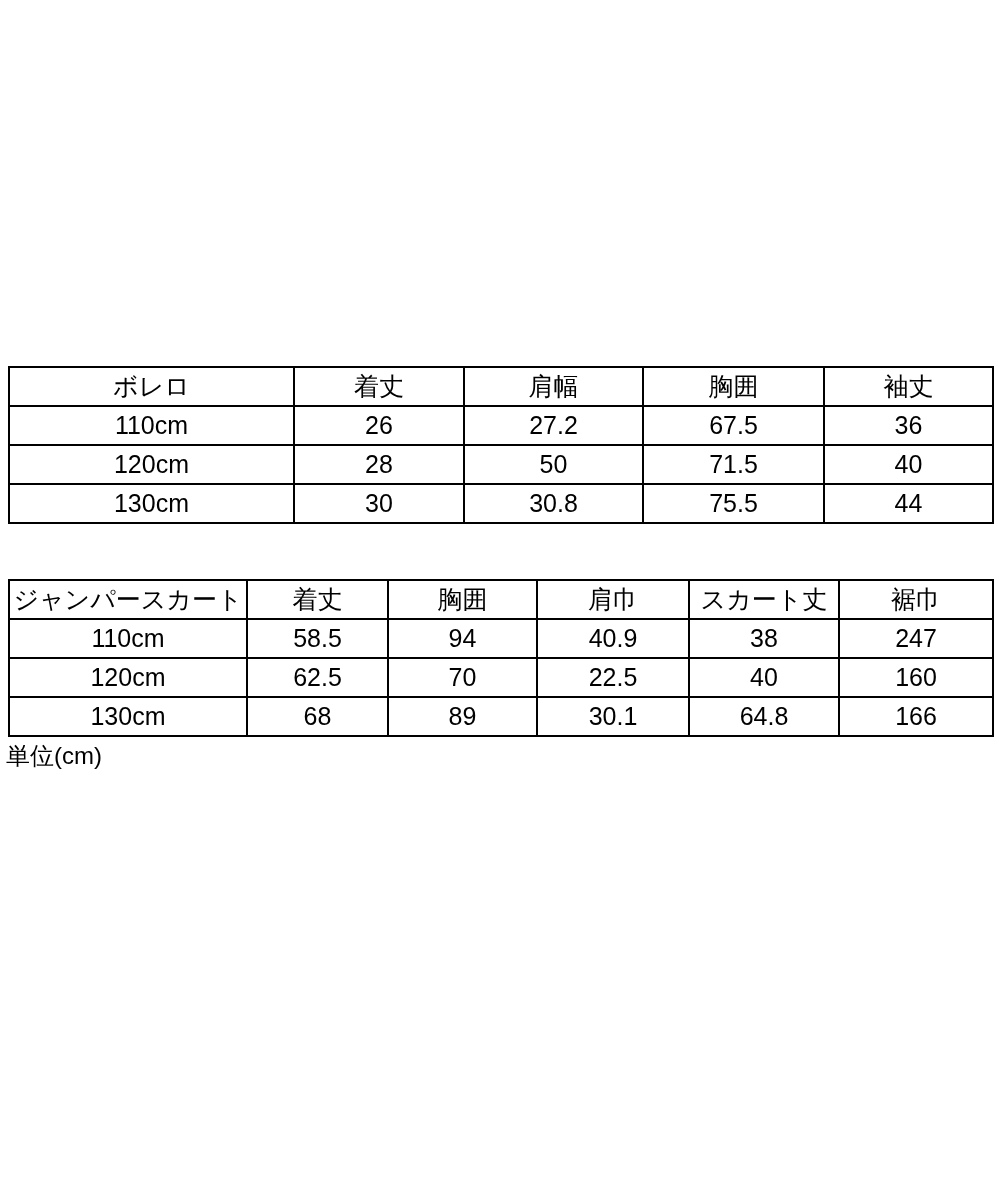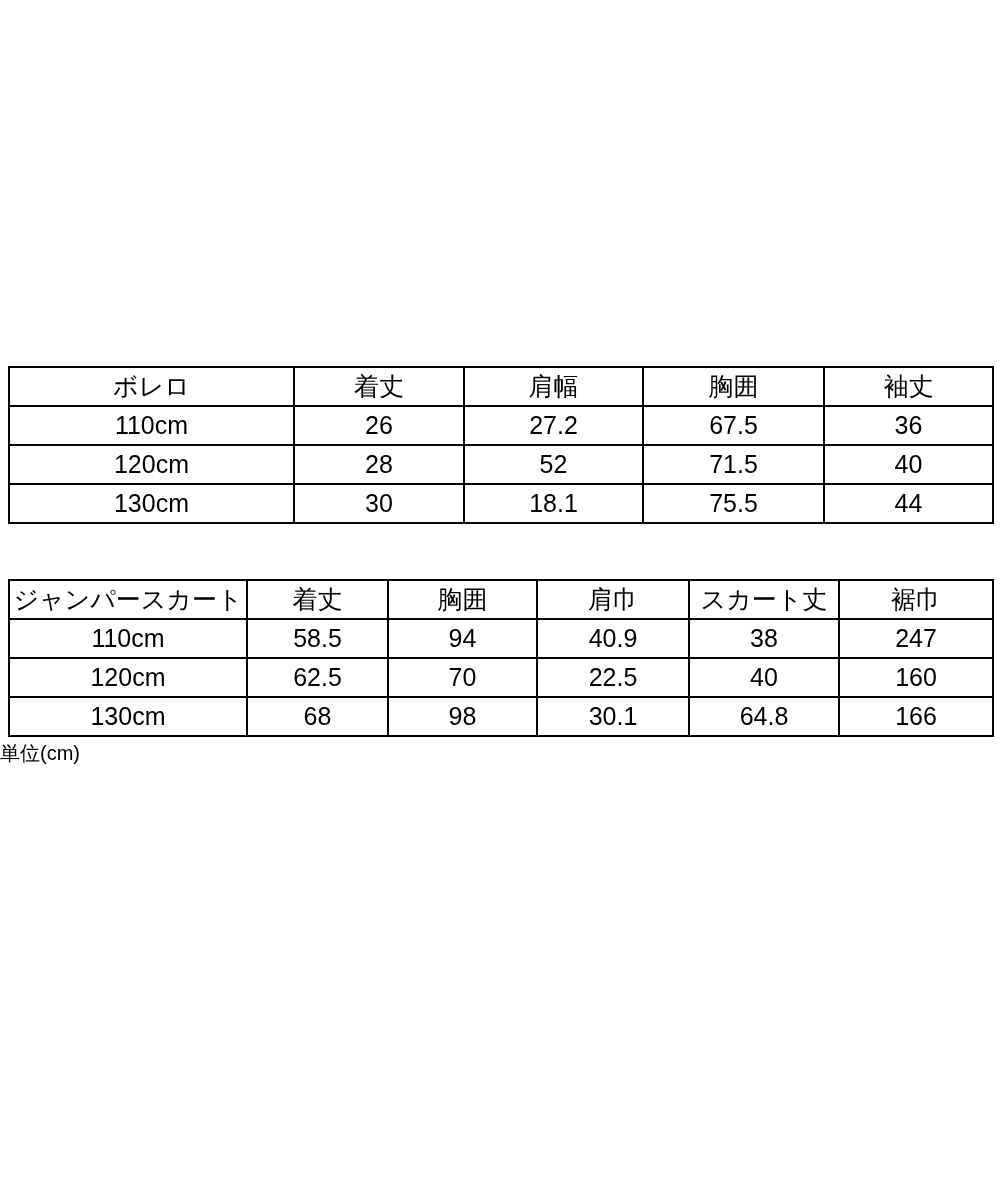--- a/index.html
+++ b/index.html
@@ -31,23 +31,23 @@
     padding: 0;
     text-align: center;
     vertical-align: middle;
     font-size: 25px;
     line-height: 37px;
     white-space: nowrap;
     overflow: hidden;
   }
   .unit-note {
     position: absolute;
-    left: 0;
+    left: 6px;
     top: 740px;
-    font-size: 20px;
+    font-size: 24px;
     color: #000000;
   }
 </style>
 </head>
 <body>
 
 <div class="sheet">
 
   <table id="bolero-table" class="size-table">
     <colgroup>
@@ -68,28 +68,28 @@
       <tr>
         <td>110cm</td>
         <td>26</td>
         <td>27.2</td>
         <td>67.5</td>
         <td>36</td>
       </tr>
       <tr>
         <td>120cm</td>
         <td>28</td>
-        <td>52</td>
+        <td>50</td>
         <td>71.5</td>
         <td>40</td>
       </tr>
       <tr>
         <td>130cm</td>
         <td>30</td>
-        <td>18.1</td>
+        <td>30.8</td>
         <td>75.5</td>
         <td>44</td>
       </tr>
     </tbody>
   </table>
 
   <table id="jumper-table" class="size-table">
     <colgroup>
       <col style="width:238px">
         <col style="width:141px">
@@ -119,21 +119,21 @@
         <td>120cm</td>
         <td>62.5</td>
         <td>70</td>
         <td>22.5</td>
         <td>40</td>
         <td>160</td>
       </tr>
       <tr>
         <td>130cm</td>
         <td>68</td>
-        <td>98</td>
+        <td>89</td>
         <td>30.1</td>
         <td>64.8</td>
         <td>166</td>
       </tr>
     </tbody>
   </table>
 
   <div class="unit-note">単位(cm)</div>
 
 </div>

